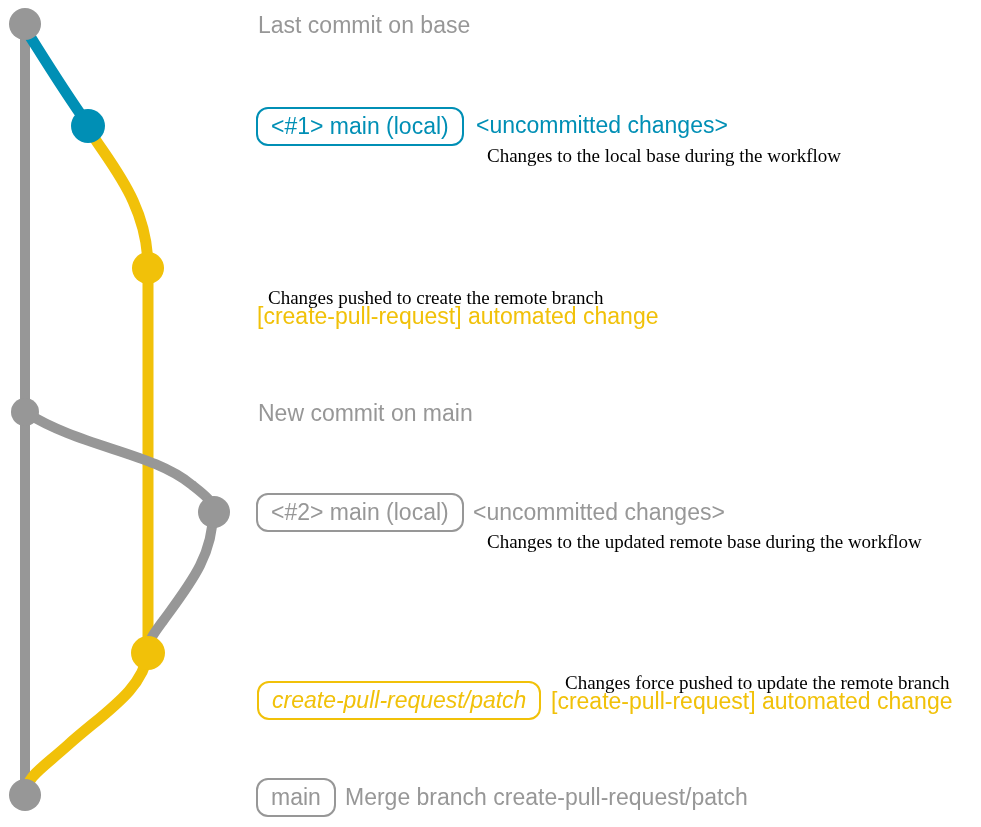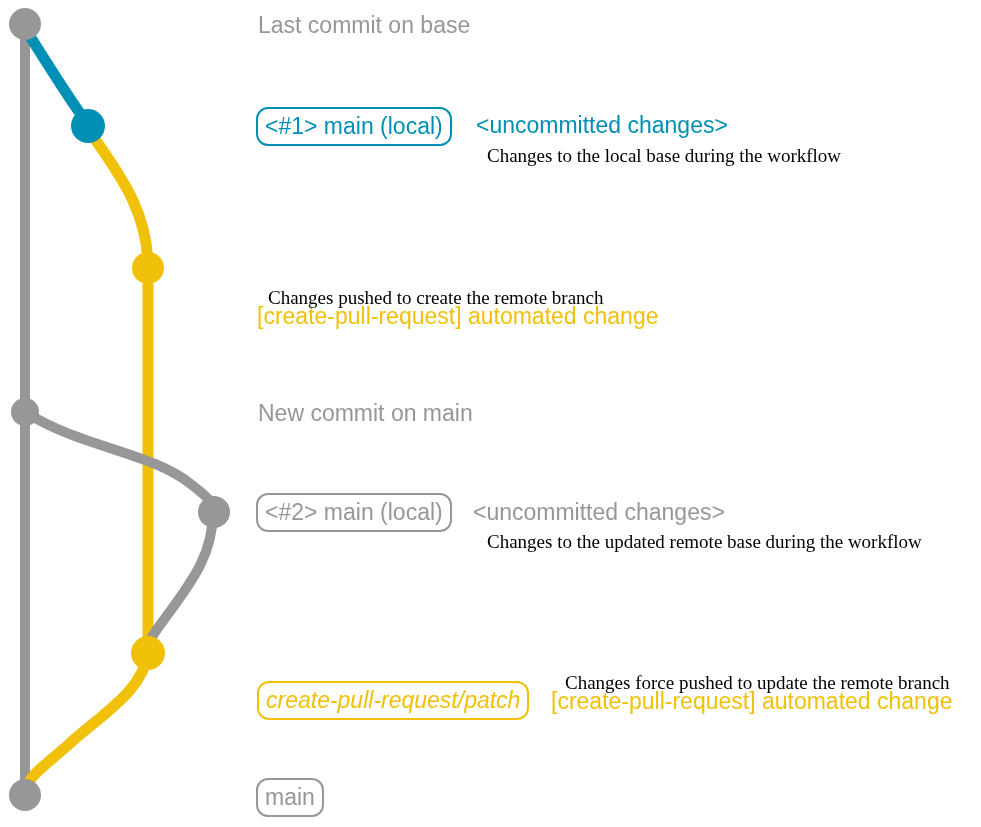--- a/index.html
+++ b/index.html
@@ -26,21 +26,21 @@
   .c-local{color:var(--c-local);}
   .c-patch{color:var(--c-patch);margin-top:47px;}
 
   .desc{
     position:absolute;font-family:Liberation Serif, serif;font-size:19px;
     color:var(--c-ink);line-height:1.15;white-space:nowrap;
   }
 
   .badge{
     position:absolute;display:inline-block;font-size:23px;line-height:1;
-    padding:6px 7px;border:2px solid;border-radius:12px;
+    padding:6px 13px;border:2px solid;border-radius:12px;
     background:var(--c-background);white-space:nowrap;
   }
   .badge.c-base{border-color:var(--c-base);color:var(--c-base);}
   .badge.c-local{border-color:var(--c-local);color:var(--c-local);}
   .badge.c-patch{border-color:var(--c-patch);color:var(--c-patch);font-style:italic;}
 </style>
 </head>
 <body>
 
 <div class="stage">
@@ -77,14 +77,15 @@
 
   <div class="badge c-base" style="left:256px;top:493px">&lt;#2&gt; main (local)</div>
   <div class="note c-base" style="left:473px;top:499px">&lt;uncommitted changes&gt;</div>
   <div class="desc" style="left:487px;top:531px">Changes to the updated remote base during the workflow</div>
 
   <div class="badge c-patch" style="left:257px;top:634px">create-pull-request/patch</div>
   <div class="note c-patch" style="left:551px;top:641px">[create-pull-request] automated change</div>
   <div class="desc" style="left:565px;top:672px">Changes force pushed to update the remote branch</div>
 
   <div class="badge c-base" style="left:256px;top:778px">main</div>
+  <div class="note c-base" style="left:345px;top:784px">Merge branch create-pull-request/patch</div>
 
 </div>
 
 </body></html>

